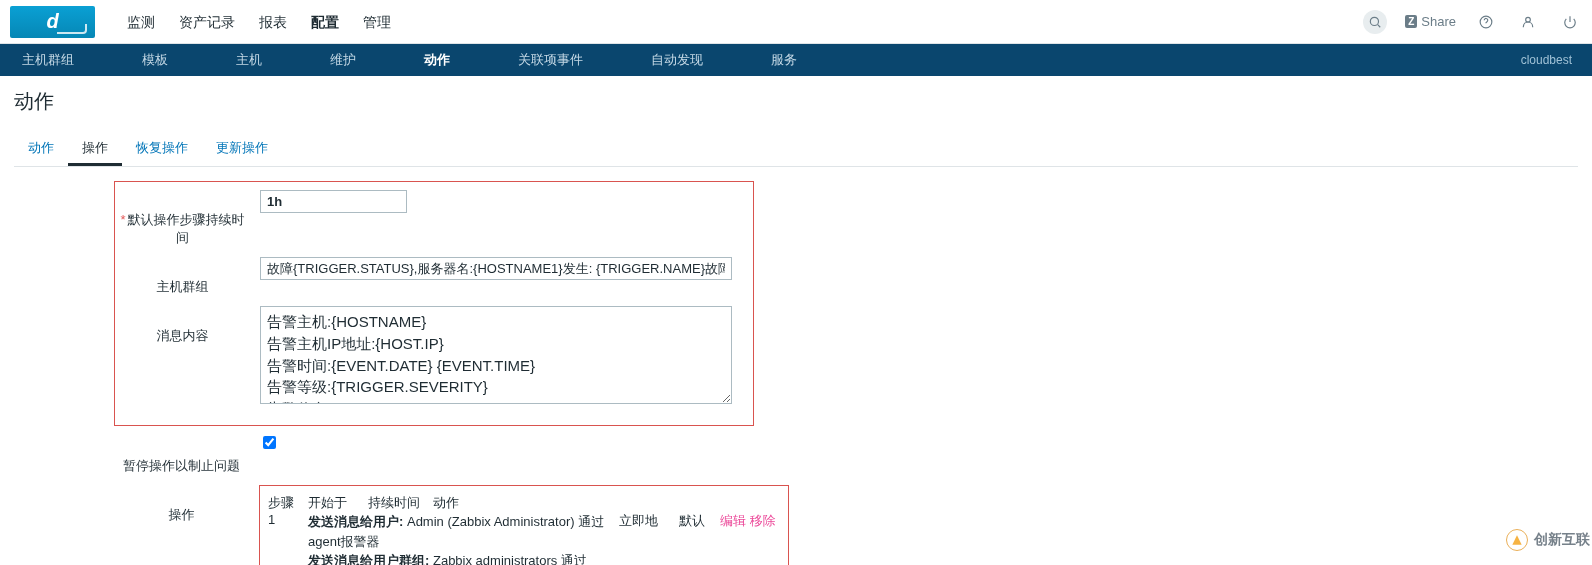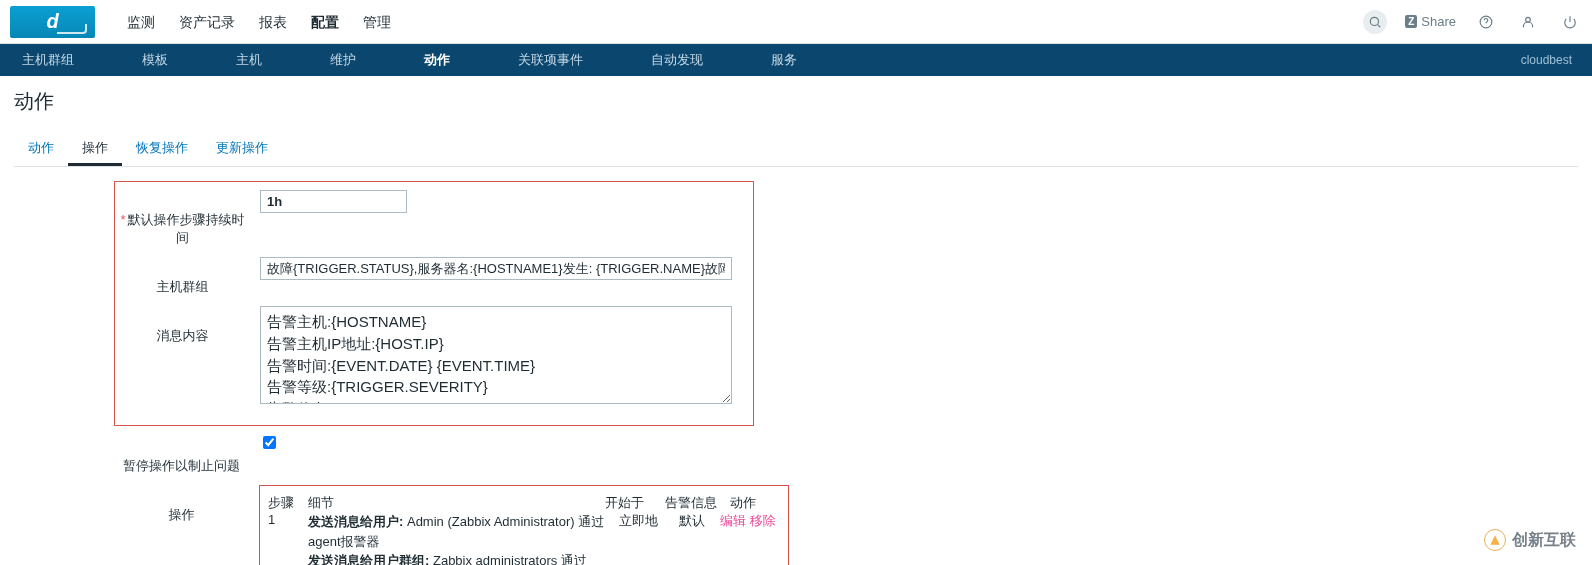--- a/index.html
+++ b/index.html
@@ -44,21 +44,21 @@
 .ops-head .c4 { width: 65px; }
 .ops-head .c5 { width: 50px; }
 .ops-row { display: flex; font-size: 13px; align-items: flex-start; }
 .ops-row .c1 { width: 40px; }
 .ops-row .c2 { flex: 1; line-height: 1.5; }
 .ops-row .c3 { width: 60px; }
 .ops-row .c4 { width: 41px; }
 .ops-row .c5 { width: 60px; color: #ec4899; }
 .ops-row .c5 span { cursor:pointer; }
 .link { color: #0275b8; cursor: pointer; font-size: 13px; }
-.watermark { position: fixed; right: 16px; bottom: 14px; display:flex; align-items:center; gap:6px; color:#5f6b76; font-size:16px; font-weight:bold; opacity:.85; }
+.watermark { position: fixed; right: 2px; bottom: 14px; display:flex; align-items:center; gap:6px; color:#5f6b76; font-size:14px; font-weight:bold; opacity:.85; }
 .watermark .wm-ico { width:22px; height:22px; border-radius:50%; background:#fff; border:1px solid #e6a23c; display:flex; align-items:center; justify-content:center; }
 .watermark .wm-ico svg { width:14px; height:14px; }
 </style>
 </head>
 <body>
 
 <div class="topbar">
   <div class="logo">d</div>
   <nav class="topnav">
     <a>监测</a>
@@ -150,23 +150,22 @@
       <div class="lbl">暂停操作以制止问题</div>
       <div class="val"><input type="checkbox" class="chk" checked="" style=""></div>
     </div>
 
     <div class="row">
       <div class="lbl">操作</div>
       <div class="val">
         <div class="ops-table">
           <div class="ops-head">
             <div class="c1">步骤</div>
-            <div class="c2">细节</div>
             <div class="c3">开始于</div>
-            <div class="c4">告警信息</div>
+            <div class="c4">持续时间</div>
             <div class="c5">动作</div>
           </div>
           <div class="ops-row">
             <div class="c1">1</div>
             <div class="c2">
               <div><b>发送消息给用户:</b><span> Admin (Zabbix Administrator) 通过 agent报警器</span></div>
               <div><b>发送消息给用户群组:</b><span> Zabbix administrators 通过 agent报警器</span></div>
             </div>
             <div class="c3">立即地</div>
             <div class="c4">默认</div>

